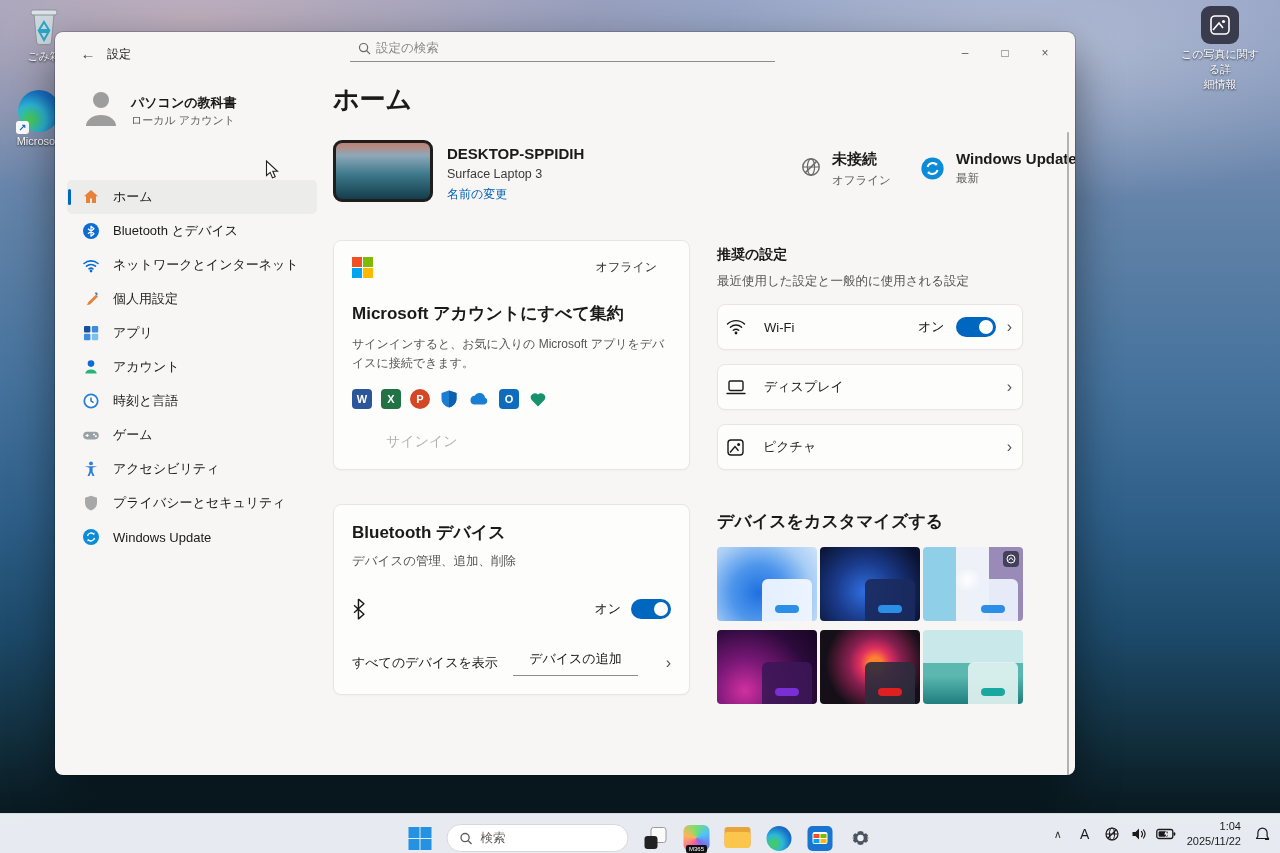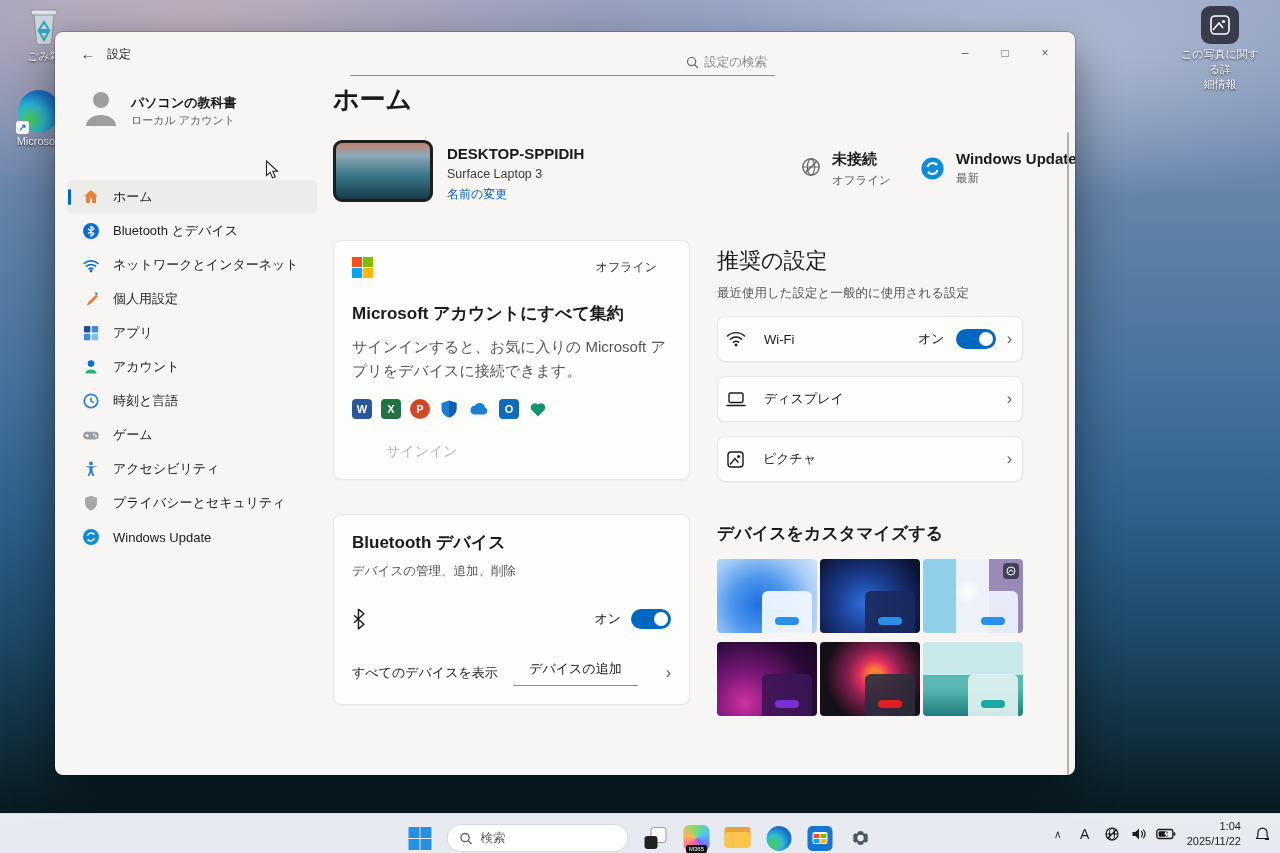--- a/index.html
+++ b/index.html
@@ -28,22 +28,22 @@
 
   
   .window { position:absolute; left:55px; top:32px; width:1020px; height:743px;
     background:#f8f6f4; border-radius:8px; box-shadow:0 18px 45px rgba(0,0,0,.45), 0 0 0 1px rgba(0,0,0,.18);
     overflow:hidden; }
 
   .titlebar { position:absolute; left:0; top:0; width:100%; height:42px; }
   .back-btn { position:absolute; left:20px; top:10px; font-size:15px; color:#444; width:26px; height:24px;
     text-align:center; line-height:24px; }
   .win-title { position:absolute; left:52px; top:14px; font-size:12px; color:#1a1a1a; }
-  .search-box { position:absolute; left:295px; top:18px; width:425px; height:26px;
-    border-bottom:1px solid #8f8d8b; display:flex; align-items:center; gap:5px; padding:0 8px;justify-content:flex-end; }
+  .search-box { position:absolute; left:295px; top:4px; width:425px; height:26px;
+    border-bottom:1px solid #8f8d8b; display:flex; align-items:center; gap:5px; padding:0 8px; }
   .search-box .ph { color:#8a8886; font-size:12.5px; }
   .caption-btns { position:absolute; right:10px; top:8px; display:flex; }
   .caption-btns span { width:40px; height:26px; text-align:center; line-height:26px; color:#5f5d5b; font-size:12px; }
 
   
   .sidebar { position:absolute; left:12px; top:46px; width:262px; }
   .profile { position:relative; height:60px; }
   .avatar { position:absolute; left:16px; top:10px; width:36px; height:40px; }
   .profile .pname { position:absolute; left:64px; top:16px; font-size:13px; font-weight:bold; }
   .profile .ptype { position:absolute; left:64px; top:35px; font-size:11px; color:#5f5d5b; }
@@ -73,21 +73,21 @@
   .stat .st2 { margin-left:32px; margin-top:4px; font-size:11.5px; color:#5f5d5b; }
 
   .card { background:#fdfdfc; border:1px solid #e9e6e2; border-radius:8px; box-shadow:0 1px 2px rgba(0,0,0,.03); }
 
   .col-left { position:absolute; left:0; top:166px; width:357px; }
   .account-card { position:relative; padding:16px 18px 18px; }
   .ms-logo { width:21px; height:21px; display:grid; grid-template-columns:10px 10px; grid-gap:1px; }
   .ms-logo i { width:10px; height:10px; }
   .offline-badge { position:absolute; right:32px; top:18px; font-size:12px; color:#333; }
   .acct-title { margin-top:24px; font-size:17px; font-weight:bold; }
-  .acct-desc { margin-top:10px; font-size:15px; color:#555; line-height:1.6; }
+  .acct-desc { margin-top:10px; font-size:12px; color:#555; line-height:1.6; }
   .app-icons { margin-top:16px; display:flex; gap:9px; align-items:center; }
   .app-ic { width:20px; height:20px; border-radius:4px; color:#fff; font-size:11px; font-weight:bold;
     display:flex; align-items:center; justify-content:center; }
   .signin { margin-top:24px; padding-left:34px; font-size:14px; color:#b3b1af; }
 
   .bt-card { position:relative; margin-top:34px; padding:16px 18px 18px; }
   .bt-title { font-size:17px; font-weight:bold; }
   .bt-sub { margin-top:9px; font-size:12.5px; color:#555; }
   .bt-row { margin-top:28px; display:flex; align-items:center; }
   .bt-row .txt { margin-left:14px; }
@@ -96,21 +96,21 @@
   .bt-row .right { margin-left:auto; display:flex; align-items:center; gap:10px; }
   .toggle { width:40px; height:20px; border-radius:10px; background:#0067c0; position:relative; }
   .toggle .knob { position:absolute; right:3px; top:3px; width:14px; height:14px; border-radius:50%; background:#fff; }
   .toggle-label { font-size:13px; }
   .bt-footer { margin-top:30px; display:flex; align-items:center; }
   .show-all { font-size:13px; }
   .add-device { margin-left:auto; font-size:13px; padding:0 16px 7px; border-bottom:1px solid #8f8d8b; }
   .bt-footer .chev { margin-left:28px; color:#555; font-size:16px; }
 
   .col-right { position:absolute; left:384px; top:172px; width:306px; }
-  .rec-title { font-size:22px; font-weight:normal; }
+  .rec-title { font-size:14px; font-weight:bold; }
   .rec-sub { margin-top:9px; font-size:12.5px; color:#555; }
   .rec-row { margin-top:14px; height:46px; display:flex; align-items:center; padding:0 10px 0 8px; }
   .rec-row:first-of-type { margin-top:28px; }
   .rec-row .rlabel { margin-left:18px; font-size:13px; }
   .rec-row .right { margin-left:auto; display:flex; align-items:center; gap:11px; }
   .chev { color:#555; font-size:16px; }
   .cust-title { margin-top:40px; font-size:17px; font-weight:bold; }
   .theme-grid { margin-top:14px; display:grid; grid-template-columns:repeat(3,100px); grid-gap:9px 3px; }
   .tile { position:relative; width:100px; height:74px; border-radius:4px; overflow:hidden; }
   .tile .mini { position:absolute; right:5px; bottom:0; width:50px; height:42px; border-radius:6px 6px 0 0; }

